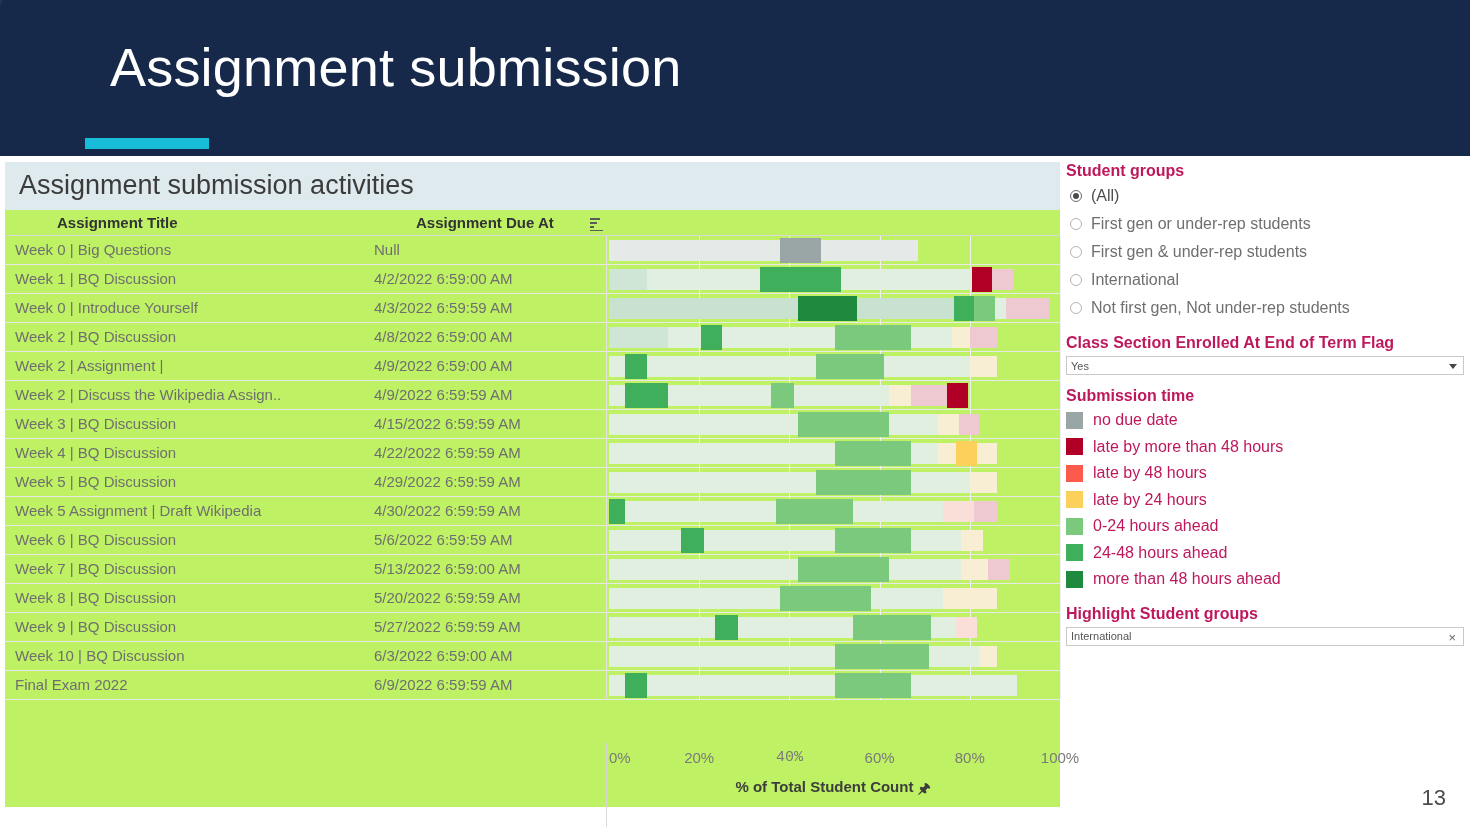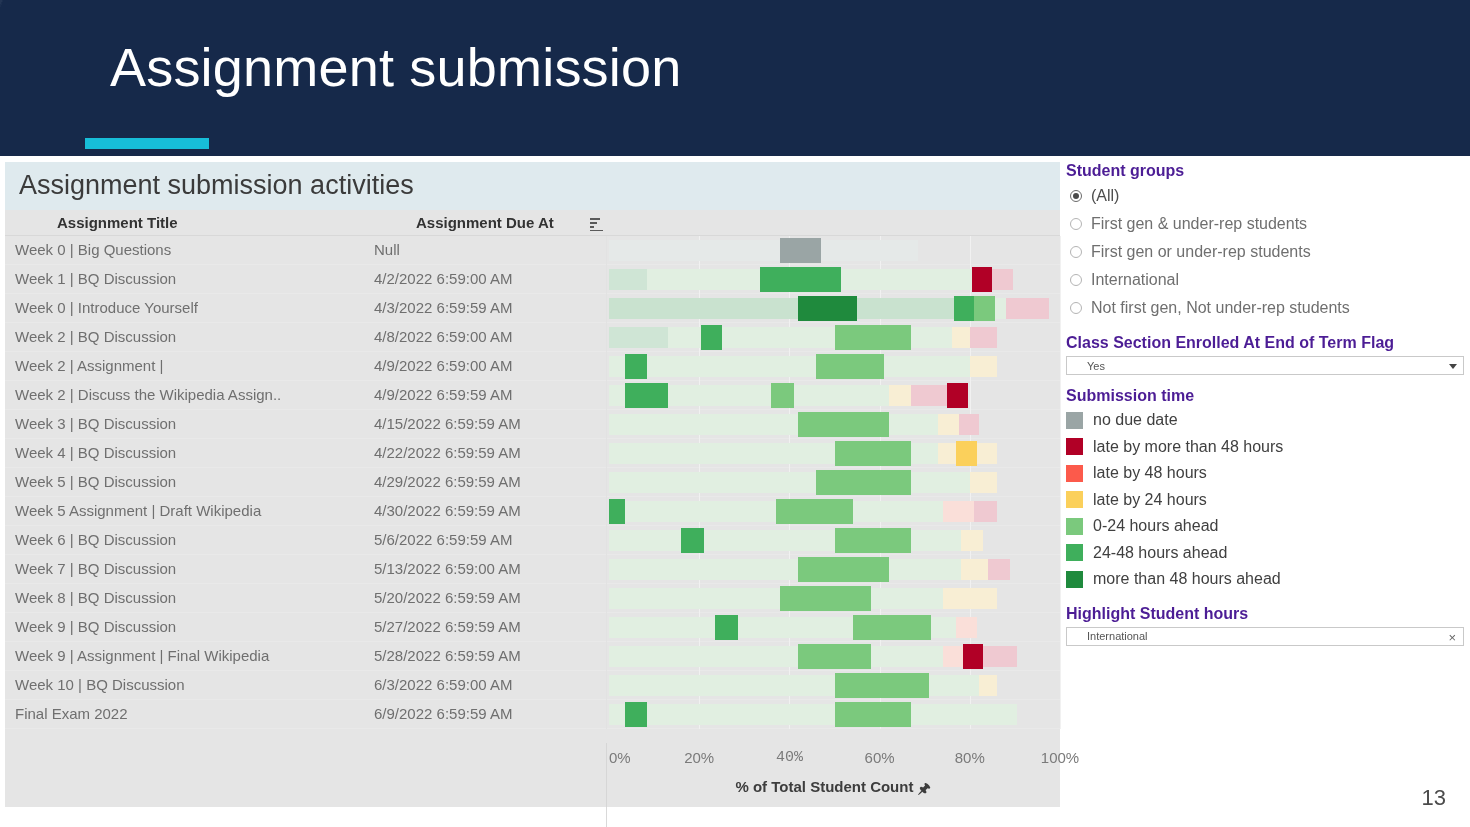--- a/index.html
+++ b/index.html
@@ -29,21 +29,21 @@
 
   
   .dash{
     position:absolute; left:0; top:156px; width:1470px; height:671px;
     background:#ffffff;
   }
 
   
   .viz-card{
     position:absolute; left:5px; top:6px; width:1055px; height:645px;
-    background:#e5e5e5;
+    background:#bef264;
   }
   .viz-title-band{
     position:absolute; left:0; top:0; width:1055px; height:48px;
     background:#dfeaee;
   }
   .viz-title{
     position:absolute; left:14px; top:8px;
     font-size:27px; color:#3b3b3b; font-weight:400; white-space:nowrap;
   }
 
@@ -114,55 +114,55 @@
 
   .bottom-rule{
     position:absolute; left:601px; top:645px; width:1px; height:22px; background:#d9d9d9;
   }
 
   
   .panel{
     position:absolute; left:1066px; top:6px; width:398px; height:645px;
   }
   .panel h3{
-    font-size:16px; font-weight:bold; color:#4c1d95; margin-bottom:2px;
+    font-size:16px; font-weight:bold; color:#be185d; margin-bottom:2px;
   }
   .radio-row{
     display:flex; align-items:center; height:28px; gap:9px; padding-left:4px;
   }
   .radio{
     width:12px; height:12px; border-radius:50%; border:1px solid #b4b4b4;
     background:#fff; position:relative; flex:none;
   }
   .radio.on{ border-color:#6b6b6b; }
   .radio.on::after{
     content:""; position:absolute; left:2px; top:2px; width:6px; height:6px;
     border-radius:50%; background:#4a4a4a;
   }
   .radio-label{ font-size:16px; color:#6f6f6f; white-space:nowrap; }
   .radio-row.sel .radio-label{ color:#4d4d4d; }
 
   .blk{ margin-top:12px; }
   .select{
     margin-top:4px; height:19px; border:1px solid #c9c9c9; background:#fff;
-    display:flex; align-items:center; padding:0 20px; position:relative;
+    display:flex; align-items:center; padding:0 4px; position:relative;
   }
   .select .val{ font-size:11px; color:#555; }
   .select .caret{
     position:absolute; right:6px; top:7px;
     width:0;height:0;border-left:4px solid transparent;border-right:4px solid transparent;
     border-top:5px solid #444;
   }
   .select .clear{
     position:absolute; right:7px; top:1px; font-size:13px; color:#666; line-height:17px;
   }
 
   .legend-row{ display:flex; align-items:center; gap:10px; height:26.5px; }
   .swatch{ width:17px; height:17px; flex:none; }
-  .legend-label{ font-size:16px; color:#404040; white-space:nowrap; }
+  .legend-label{ font-size:16px; color:#be185d; white-space:nowrap; }
 
   .page-num{
     position:absolute; right:24px; bottom:16px;
     font-size:22px; color:#4b4b4b;
   }
 </style>
 </head>
 <body>
 
 <div class="slide-header">
@@ -412,37 +412,20 @@
             <div class="gl" style="left: 270.6px;"></div>
             <div class="gl" style="left: 360.8px;"></div>
             <div class="gl" style="left: 451px;"></div>
             <div class="seg" style="left: 0px; width: 347.27px; background: rgb(225, 239, 225);"></div>
             <div class="seg hl" style="left: 105.985px; width: 22.55px; background: rgb(63, 175, 92);"></div>
             <div class="seg hl" style="left: 243.54px; width: 78.925px; background: rgb(123, 201, 125);"></div>
             <div class="seg" style="left: 347.27px; width: 20.295px; background: rgb(250, 223, 217);"></div>
           </div>
         </div>
         <div class="row">
-          <div class="cell-title">Week 9 | Assignment | Final Wikipedia</div>
-          <div class="cell-due">5/28/2022 6:59:59 AM</div>
-          <div class="sep-v"></div>
-          <div class="plot">
-            <div class="gl" style="left: 90.2px;"></div>
-            <div class="gl" style="left: 180.4px;"></div>
-            <div class="gl" style="left: 270.6px;"></div>
-            <div class="gl" style="left: 360.8px;"></div>
-            <div class="gl" style="left: 451px;"></div>
-            <div class="seg" style="left: 0px; width: 333.74px; background: rgb(225, 239, 225);"></div>
-            <div class="seg hl" style="left: 189.42px; width: 72.16px; background: rgb(123, 201, 125);"></div>
-            <div class="seg" style="left: 333.74px; width: 20.295px; background: rgb(250, 223, 217);"></div>
-            <div class="seg hl" style="left: 354.035px; width: 20.295px; background: rgb(177, 0, 38);"></div>
-            <div class="seg" style="left: 374.33px; width: 33.825px; background: rgb(239, 201, 209);"></div>
-          </div>
-        </div>
-        <div class="row">
           <div class="cell-title">Week 10 | BQ Discussion</div>
           <div class="cell-due">6/3/2022 6:59:00 AM</div>
           <div class="sep-v"></div>
           <div class="plot">
             <div class="gl" style="left: 90.2px;"></div>
             <div class="gl" style="left: 180.4px;"></div>
             <div class="gl" style="left: 270.6px;"></div>
             <div class="gl" style="left: 360.8px;"></div>
             <div class="gl" style="left: 451px;"></div>
             <div class="seg" style="left: 0px; width: 369.82px; background: rgb(225, 239, 225);"></div>
@@ -489,25 +472,25 @@
   <div class="panel">
 
     <h3>Student groups</h3>
     <div id="sg-options">
         <div class="radio-row sel">
           <div class="radio on"></div>
           <div class="radio-label">(All)</div>
         </div>
         <div class="radio-row">
           <div class="radio"></div>
-          <div class="radio-label">First gen &amp; under-rep students</div>
+          <div class="radio-label">First gen or under-rep students</div>
         </div>
         <div class="radio-row">
           <div class="radio"></div>
-          <div class="radio-label">First gen or under-rep students</div>
+          <div class="radio-label">First gen &amp; under-rep students</div>
         </div>
         <div class="radio-row">
           <div class="radio"></div>
           <div class="radio-label">International</div>
         </div>
         <div class="radio-row">
           <div class="radio"></div>
           <div class="radio-label">Not first gen, Not under-rep students</div>
         </div>
       </div>
@@ -548,21 +531,21 @@
             <div class="legend-label">24-48 hours ahead</div>
           </div>
           <div class="legend-row">
             <div class="swatch" style="background: rgb(31, 138, 61);"></div>
             <div class="legend-label">more than 48 hours ahead</div>
           </div>
         </div>
     </div>
 
     <div class="blk">
-      <h3>Highlight Student hours</h3>
+      <h3>Highlight Student groups</h3>
       <div class="select">
         <span class="val">International</span>
         <span class="clear">×</span>
       </div>
     </div>
   </div>
 
   <div class="page-num">13</div>
 </div>
 

